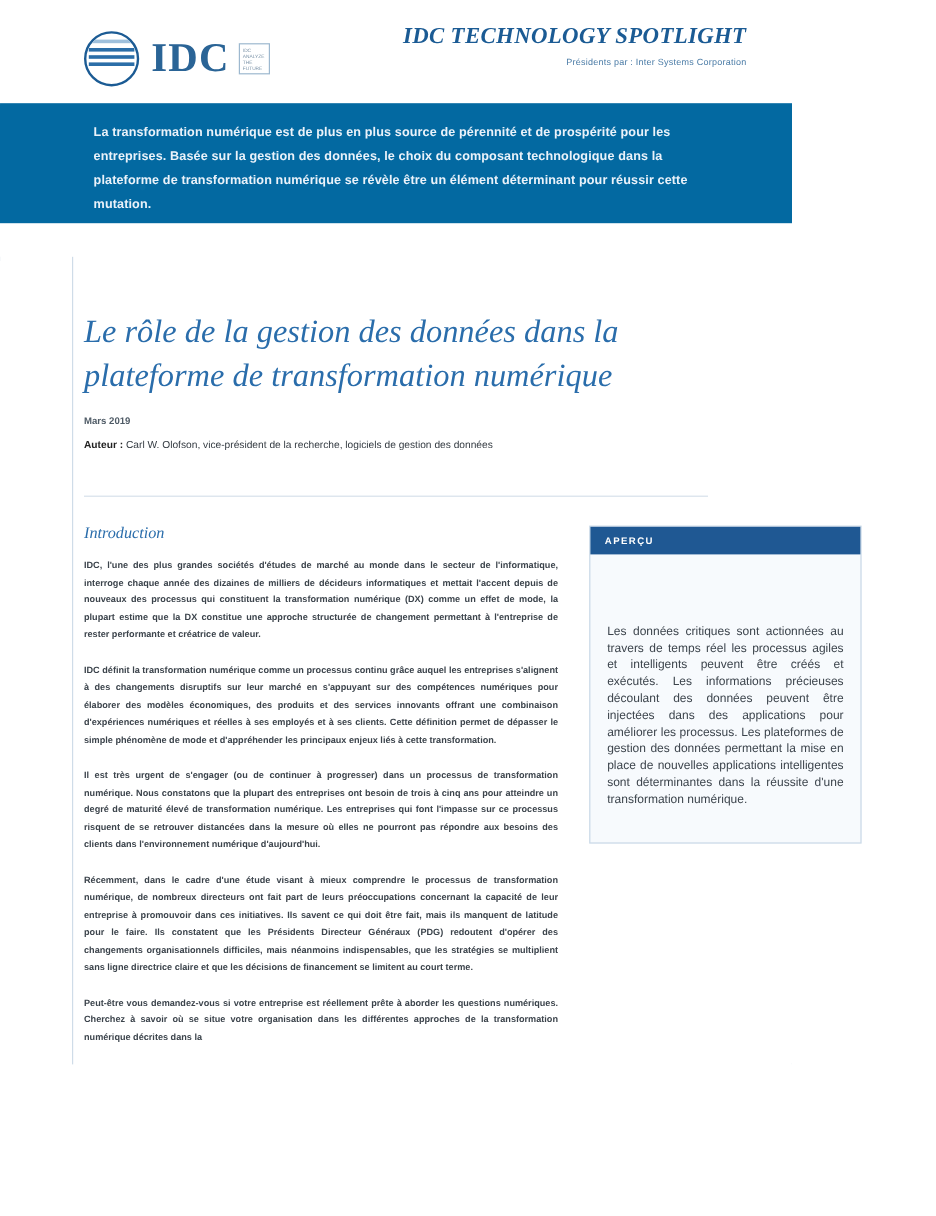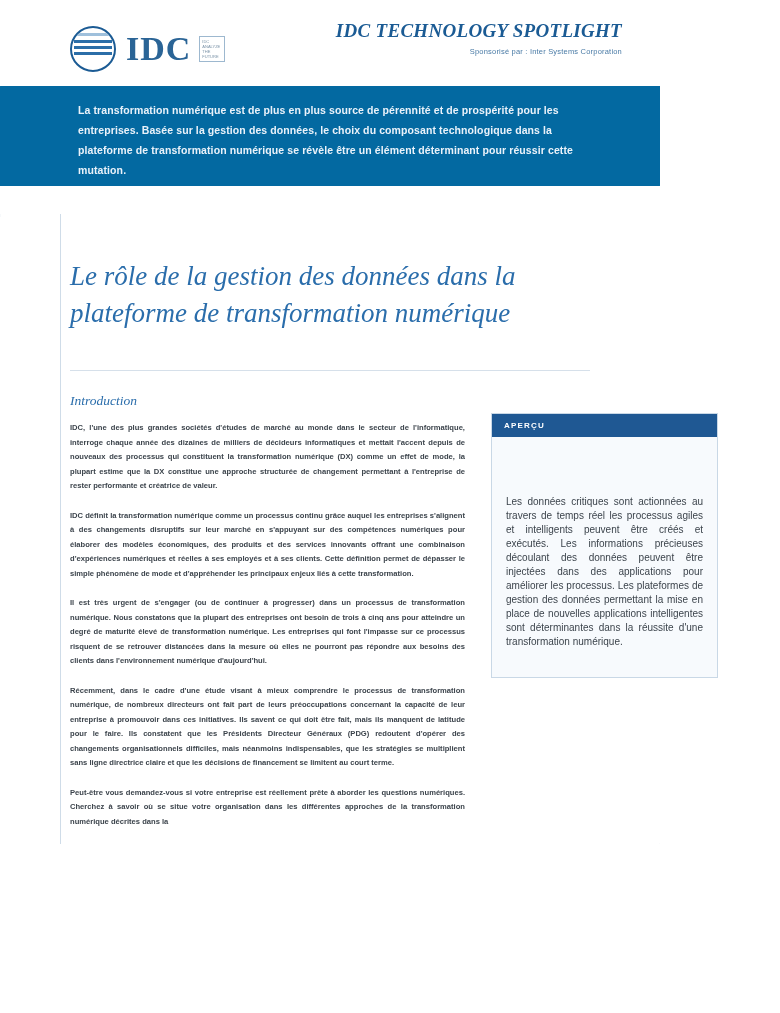--- a/index.html
+++ b/index.html
@@ -208,21 +208,21 @@
     line-height: 14.5px;
     color: #3c444c;
     margin: 0 0 15px 0;
     text-align: justify;
     font-weight: bold;
   }
 
   .col-side {
     width: 227px;
     flex: 0 0 227px;
-    margin-top: 20px;
+    margin-top: 2px;
   }
   .sidebar-box {
     border: 1px solid #c9d8e6;
     background: #f7fafd;
   }
   .sidebar-header {
     background: #1f5893;
     color: #fff;
     font-size: 8px;
     font-weight: bold;
@@ -247,37 +247,42 @@
 <div class="page">
 
   <div class="header">
     <div class="logo-wrap">
       <div class="logo-circle"></div>
       <div class="logo-text">IDC</div>
       <div class="logo-badge">IDC ANALYZE THE FUTURE</div>
     </div>
     <div class="header-right">
       <div class="spotlight-title">IDC TECHNOLOGY SPOTLIGHT</div>
-      <div class="spotlight-sub">Sponsorisé par : Inter Systems Corporation</div>
+      <div class="spotlight-sub">Présidents par : Inter Systems Corporation</div>
     </div>
   </div>
 
   <div class="banner">
     <div class="banner-pattern"></div>
     <div class="banner-inner">
       <div class="banner-text">La transformation numérique est de plus en plus source de pérennité et de prospérité pour les entreprises. Basée sur la gestion des données, le choix du composant technologique dans la plateforme de transformation numérique se révèle être un élément déterminant pour réussir cette mutation.</div>
     </div>
   </div>
 
   <div class="body-area">
     <div class="bg-lines"></div>
     <div class="left-rule"></div>
 
     <div class="title-block">
       <h1 class="doc-title">Le rôle de la gestion des données dans la plateforme de transformation numérique</h1>
+      <div class="doc-date">Mars 2019</div>
+      <div class="doc-author">
+        <b>Auteur :</b>
+        <span>Carl W. Olofson, vice-président de la recherche, logiciels de gestion des données</span>
+      </div>
     </div>
 
     <div class="divider"></div>
 
     <div class="content">
       <div class="col-main">
         <h2 class="section-title">Introduction</h2>
         <p class="para">IDC, l'une des plus grandes sociétés d'études de marché au monde dans le secteur de l'informatique, interroge chaque année des dizaines de milliers de décideurs informatiques et mettait l'accent depuis de nouveaux des processus qui constituent la transformation numérique (DX) comme un effet de mode, la plupart estime que la DX constitue une approche structurée de changement permettant à l'entreprise de rester performante et créatrice de valeur.</p>
         <p class="para">IDC définit la transformation numérique comme un processus continu grâce auquel les entreprises s'alignent à des changements disruptifs sur leur marché en s'appuyant sur des compétences numériques pour élaborer des modèles économiques, des produits et des services innovants offrant une combinaison d'expériences numériques et réelles à ses employés et à ses clients. Cette définition permet de dépasser le simple phénomène de mode et d'appréhender les principaux enjeux liés à cette transformation.</p>
         <p class="para">Il est très urgent de s'engager (ou de continuer à progresser) dans un processus de transformation numérique. Nous constatons que la plupart des entreprises ont besoin de trois à cinq ans pour atteindre un degré de maturité élevé de transformation numérique. Les entreprises qui font l'impasse sur ce processus risquent de se retrouver distancées dans la mesure où elles ne pourront pas répondre aux besoins des clients dans l'environnement numérique d'aujourd'hui.</p>

